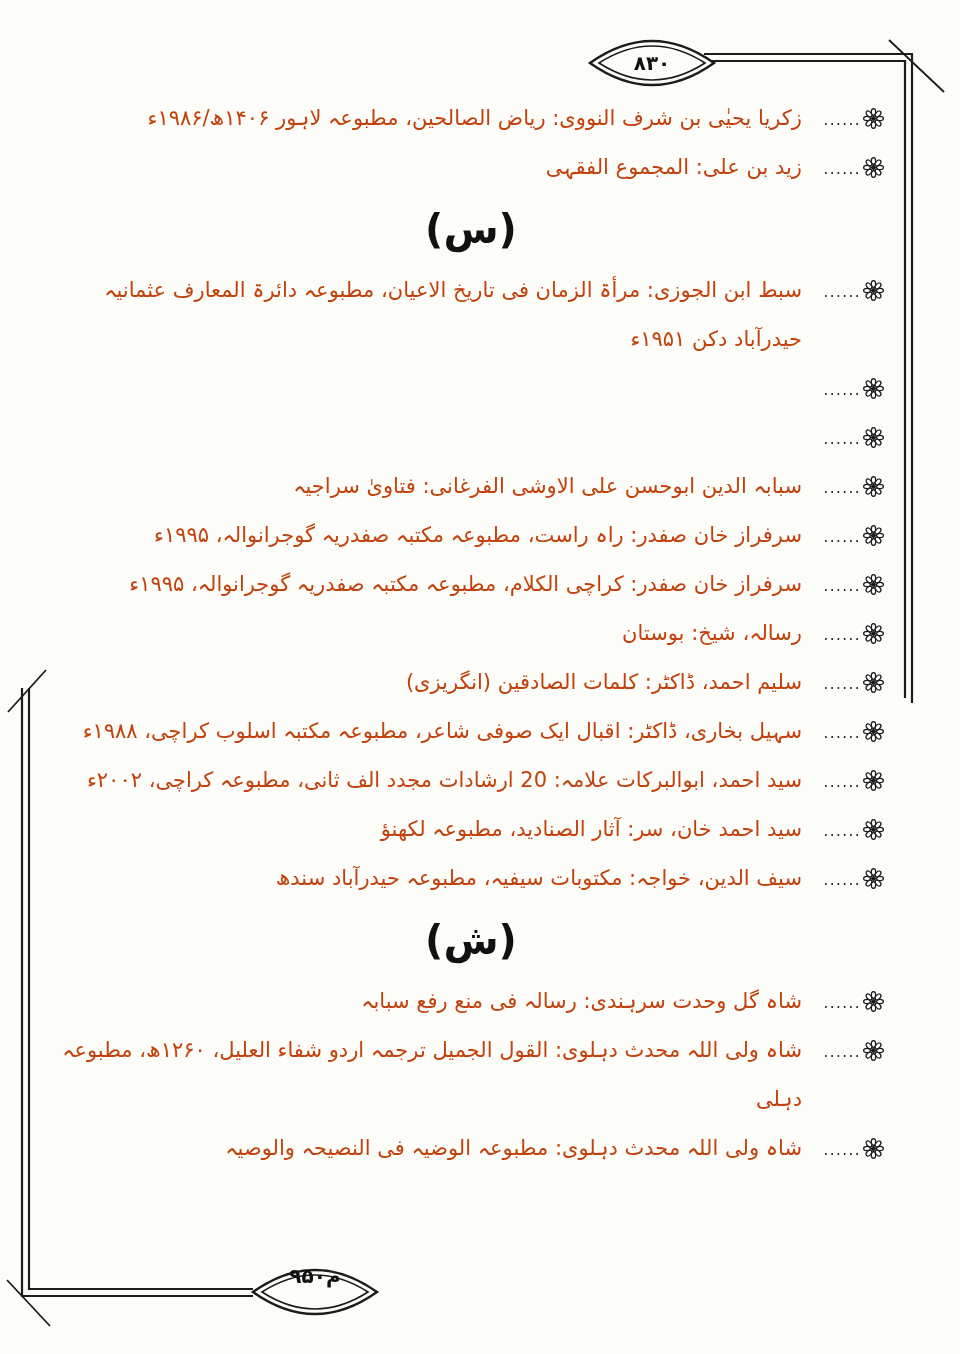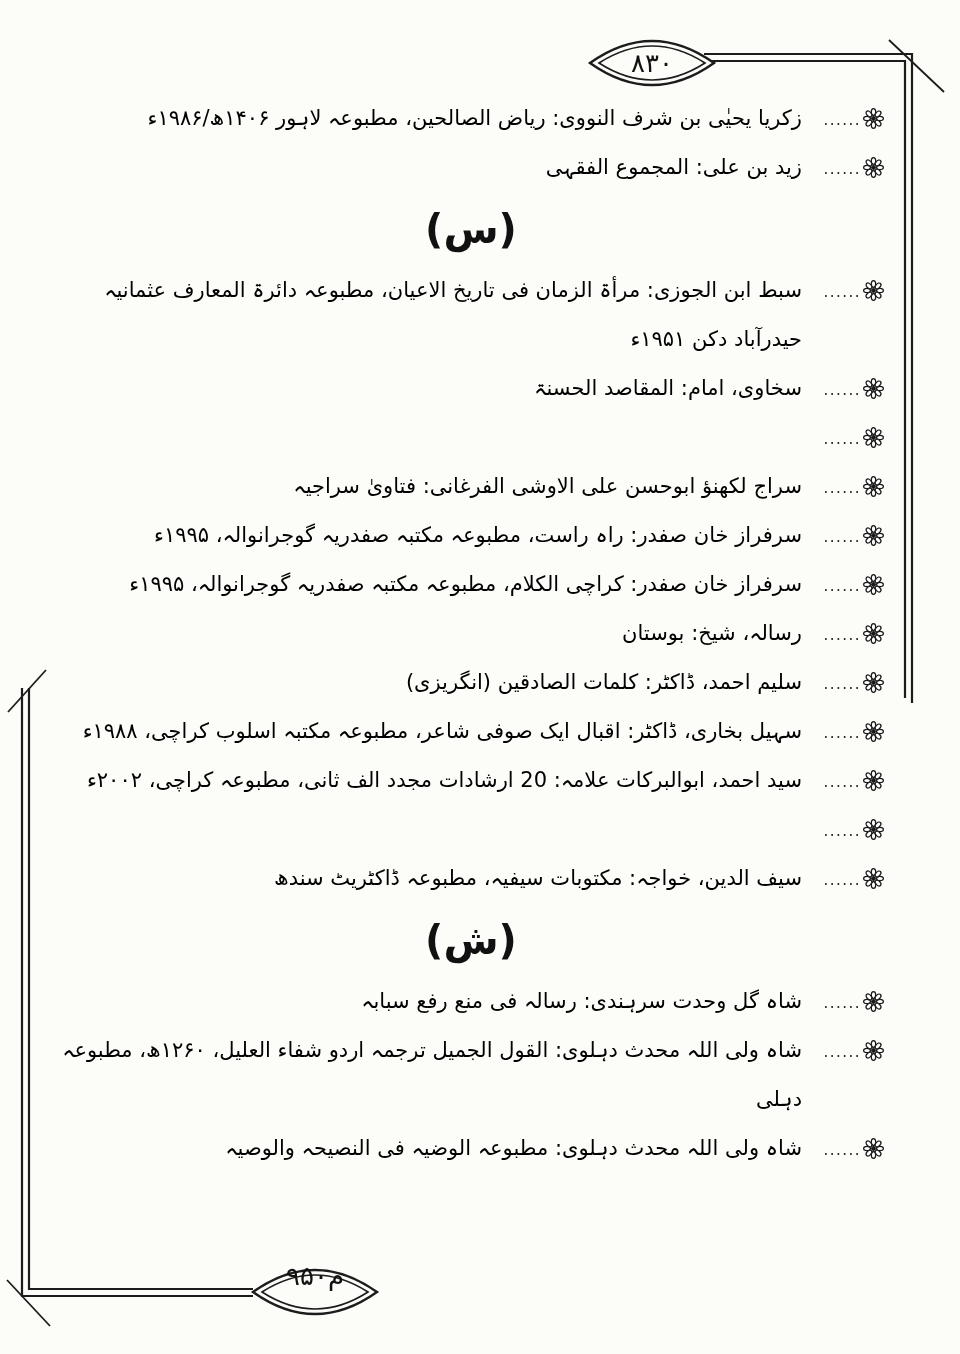--- a/index.html
+++ b/index.html
@@ -11,21 +11,21 @@
     background:#fcfcf8;
     color:#111;
     overflow:hidden;
   }
   .frame-svg { position:absolute; inset:0; pointer-events:none; }
 
   .cartouche-label {
     position:absolute;
     width:124px; height:44px;
     display:flex; align-items:center; justify-content:center;
-    font-weight:normal; font-size:26px;
+    font-weight:bold; font-size:20px;
     direction:rtl;
     z-index:3;
   }
   .cartouche-label.top { left:590px; top:41px; }
   .cartouche-label.bottom { left:253px; top:1254px; }
 
   .content {
     position:absolute;
     top:94px; right:76px; left:58px;
     direction:rtl; text-align:right;
@@ -42,21 +42,21 @@
     position:absolute; right:0; top:0;
     height:49px;
     display:flex; align-items:center;
     direction:rtl;
   }
   .flower { width:21px; height:21px; flex:0 0 auto; }
   .dots {
     font-size:15px; letter-spacing:1.5px; color:#222;
     padding:0 2px; transform:translateY(2px);
   }
-  .entry-text { color:#000000; }
+  .entry-text { color:#c2410c; }
   .section-header {
     text-align:center;
     font-size:40px; font-weight:bold;
     line-height:74px; height:74px;
     letter-spacing:4px;
   }
 </style>
 </head>
 <body>
 
@@ -141,38 +141,37 @@
       </span>
       <span class="entry-text">سبط ابن الجوزی: مرأۃ الزمان فی تاریخ الاعیان، مطبوعہ دائرۃ المعارف عثمانیہ حیدرآباد دکن ۱۹۵۱ء</span>
     </div>
     <div class="entry">
       <span class="entry-lead">
         <svg class="flower">
             <use href="#flower"></use>
           </svg>
         <span class="dots">......</span>
       </span>
-      <span class="entry-text">سخاوی، امام: المقاصد الحسنۃ</span>
-    </div>
-    <div class="entry">
-      <span class="entry-lead">
-        <svg class="flower">
-            <use href="#flower"></use>
-          </svg>
-        <span class="dots">......</span>
-      </span>
-    </div>
-    <div class="entry">
-      <span class="entry-lead">
-        <svg class="flower">
-            <use href="#flower"></use>
-          </svg>
-        <span class="dots">......</span>
-      </span>
-      <span class="entry-text">سراج لکھنؤ ابوحسن علی الاوشی الفرغانی: فتاویٰ سراجیہ</span>
+    </div>
+    <div class="entry">
+      <span class="entry-lead">
+        <svg class="flower">
+            <use href="#flower"></use>
+          </svg>
+        <span class="dots">......</span>
+      </span>
+    </div>
+    <div class="entry">
+      <span class="entry-lead">
+        <svg class="flower">
+            <use href="#flower"></use>
+          </svg>
+        <span class="dots">......</span>
+      </span>
+      <span class="entry-text">سبابہ الدین ابوحسن علی الاوشی الفرغانی: فتاویٰ سراجیہ</span>
     </div>
     <div class="entry">
       <span class="entry-lead">
         <svg class="flower">
             <use href="#flower"></use>
           </svg>
         <span class="dots">......</span>
       </span>
       <span class="entry-text">سرفراز خان صفدر: راہ راست، مطبوعہ مکتبہ صفدریہ گوجرانوالہ، ۱۹۹۵ء</span>
     </div>
@@ -221,29 +220,30 @@
       </span>
       <span class="entry-text">سید احمد، ابوالبرکات علامہ: 20 ارشادات مجدد الف ثانی، مطبوعہ کراچی، ۲۰۰۲ء</span>
     </div>
     <div class="entry">
       <span class="entry-lead">
         <svg class="flower">
             <use href="#flower"></use>
           </svg>
         <span class="dots">......</span>
       </span>
-    </div>
-    <div class="entry">
-      <span class="entry-lead">
-        <svg class="flower">
-            <use href="#flower"></use>
-          </svg>
-        <span class="dots">......</span>
-      </span>
-      <span class="entry-text">سیف الدین، خواجہ: مکتوبات سیفیہ، مطبوعہ ڈاکٹریٹ سندھ</span>
+      <span class="entry-text">سید احمد خان، سر: آثار الصنادید، مطبوعہ لکھنؤ</span>
+    </div>
+    <div class="entry">
+      <span class="entry-lead">
+        <svg class="flower">
+            <use href="#flower"></use>
+          </svg>
+        <span class="dots">......</span>
+      </span>
+      <span class="entry-text">سیف الدین، خواجہ: مکتوبات سیفیہ، مطبوعہ حیدرآباد سندھ</span>
     </div>
 
     <div class="section-header">(ش)</div>
 
     <div class="entry">
       <span class="entry-lead">
         <svg class="flower">
             <use href="#flower"></use>
           </svg>
         <span class="dots">......</span>

